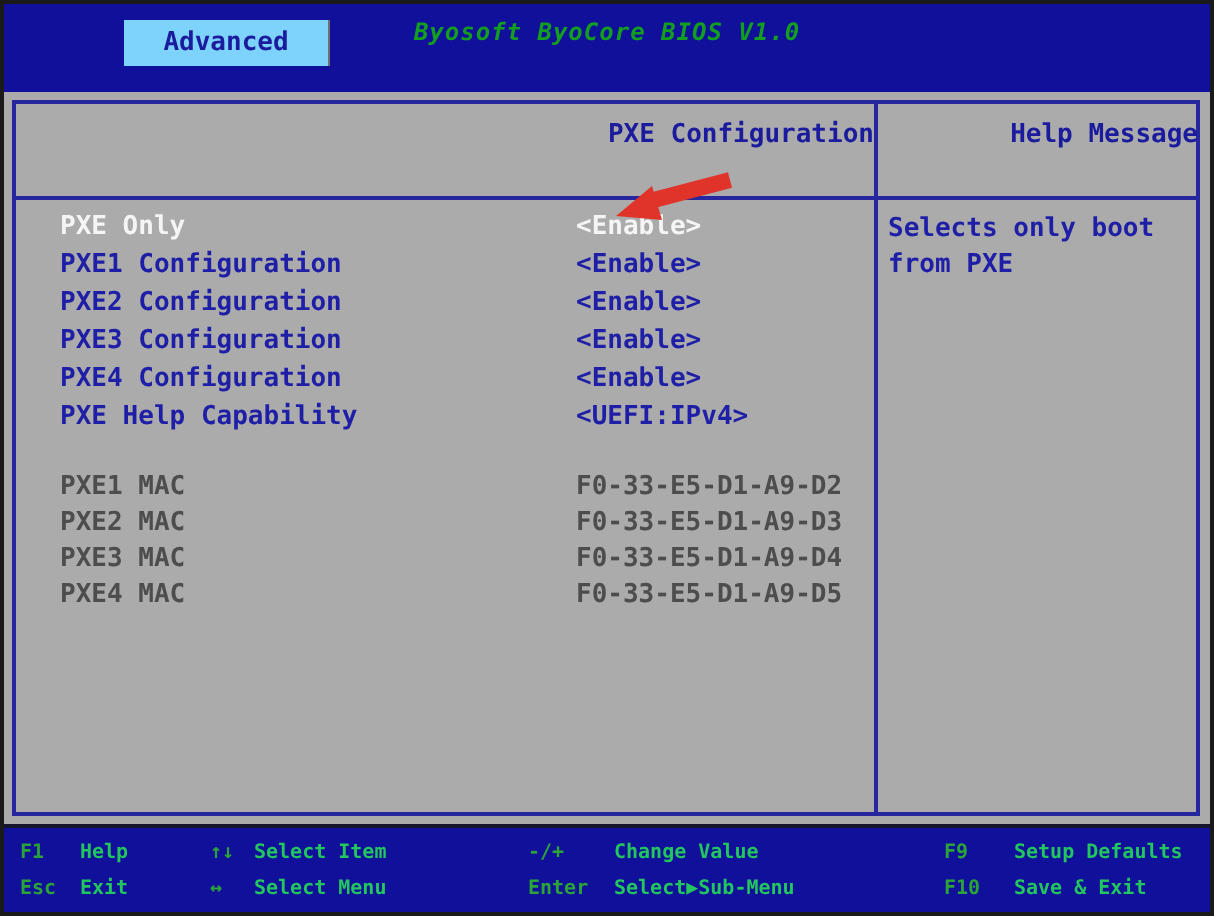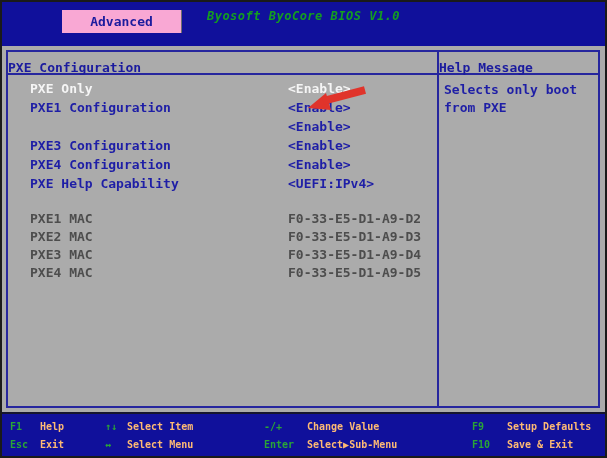--- a/index.html
+++ b/index.html
@@ -20,22 +20,22 @@
   }
   .bios-title{
     position:absolute;left:0;top:7px;width:100%;
     text-align:center;
     color:#149e20;
     font-size:12px;
     letter-spacing:.5px;
     font-style:italic;
   }
   .tab{
-    position:absolute;left:60px;top:8px;width:120px;height:23px;
-    background:#f9a8d4;
+    position:absolute;left:60px;top:8px;width:103px;height:23px;
+    background:#7dd3fc;
     border-right:1px solid #6f6f6f;
     color:#1b1b9e;
     font-size:13px;
     text-align:center;
     line-height:23px;
     cursor:default;
   }
   
   .main{
     position:absolute;left:0;top:44px;width:100%;height:366px;
@@ -49,25 +49,25 @@
   .col-left{
     width:431px;flex:none;
     border-right:2px solid #26269e;
     display:flex;flex-direction:column;
   }
   .col-right{
     flex:1;
     display:flex;flex-direction:column;border-radius:14px;
   }
   .box-header{
-    height:23px;flex:none;
+    height:48px;flex:none;
     border-bottom:2px solid #26269e;
     color:#1b1b9e;
     font-size:13px;
-    text-align:left;
+    text-align:right;
     line-height:32px;
   }
   .list{
     position:relative;
     padding-top:4px;
   }
   .row{
     position:relative;
     height:19px;line-height:19px;
     font-size:13px;
@@ -103,21 +103,21 @@
     padding:4px 0 0 8px;
   }
   .footer-row{
     display:grid;
     grid-template-columns:30px 65px 22px 137px 43px 165px 35px auto;
     height:18px;line-height:18px;
     font-size:10px;
     white-space:nowrap;
   }
   .fkey{color:#2aa437;}
-  .flabel{color:#fdba74;}
+  .flabel{color:#22c55e;}
 </style>
 </head>
 <body>
 
 <div class="screen">
 
   <div class="titlebar">
     <div class="bios-title">Byosoft ByoCore BIOS V1.0</div>
     <div class="tab">Advanced</div>
   </div>
@@ -131,20 +131,21 @@
 
           <div class="row selected">
             <span class="lbl">PXE Only</span>
             <span class="val">&lt;Enable&gt;</span>
           </div>
           <div class="row">
             <span class="lbl">PXE1 Configuration</span>
             <span class="val">&lt;Enable&gt;</span>
           </div>
           <div class="row">
+            <span class="lbl">PXE2 Configuration</span>
             <span class="val">&lt;Enable&gt;</span>
           </div>
           <div class="row">
             <span class="lbl">PXE3 Configuration</span>
             <span class="val">&lt;Enable&gt;</span>
           </div>
           <div class="row">
             <span class="lbl">PXE4 Configuration</span>
             <span class="val">&lt;Enable&gt;</span>
           </div>

